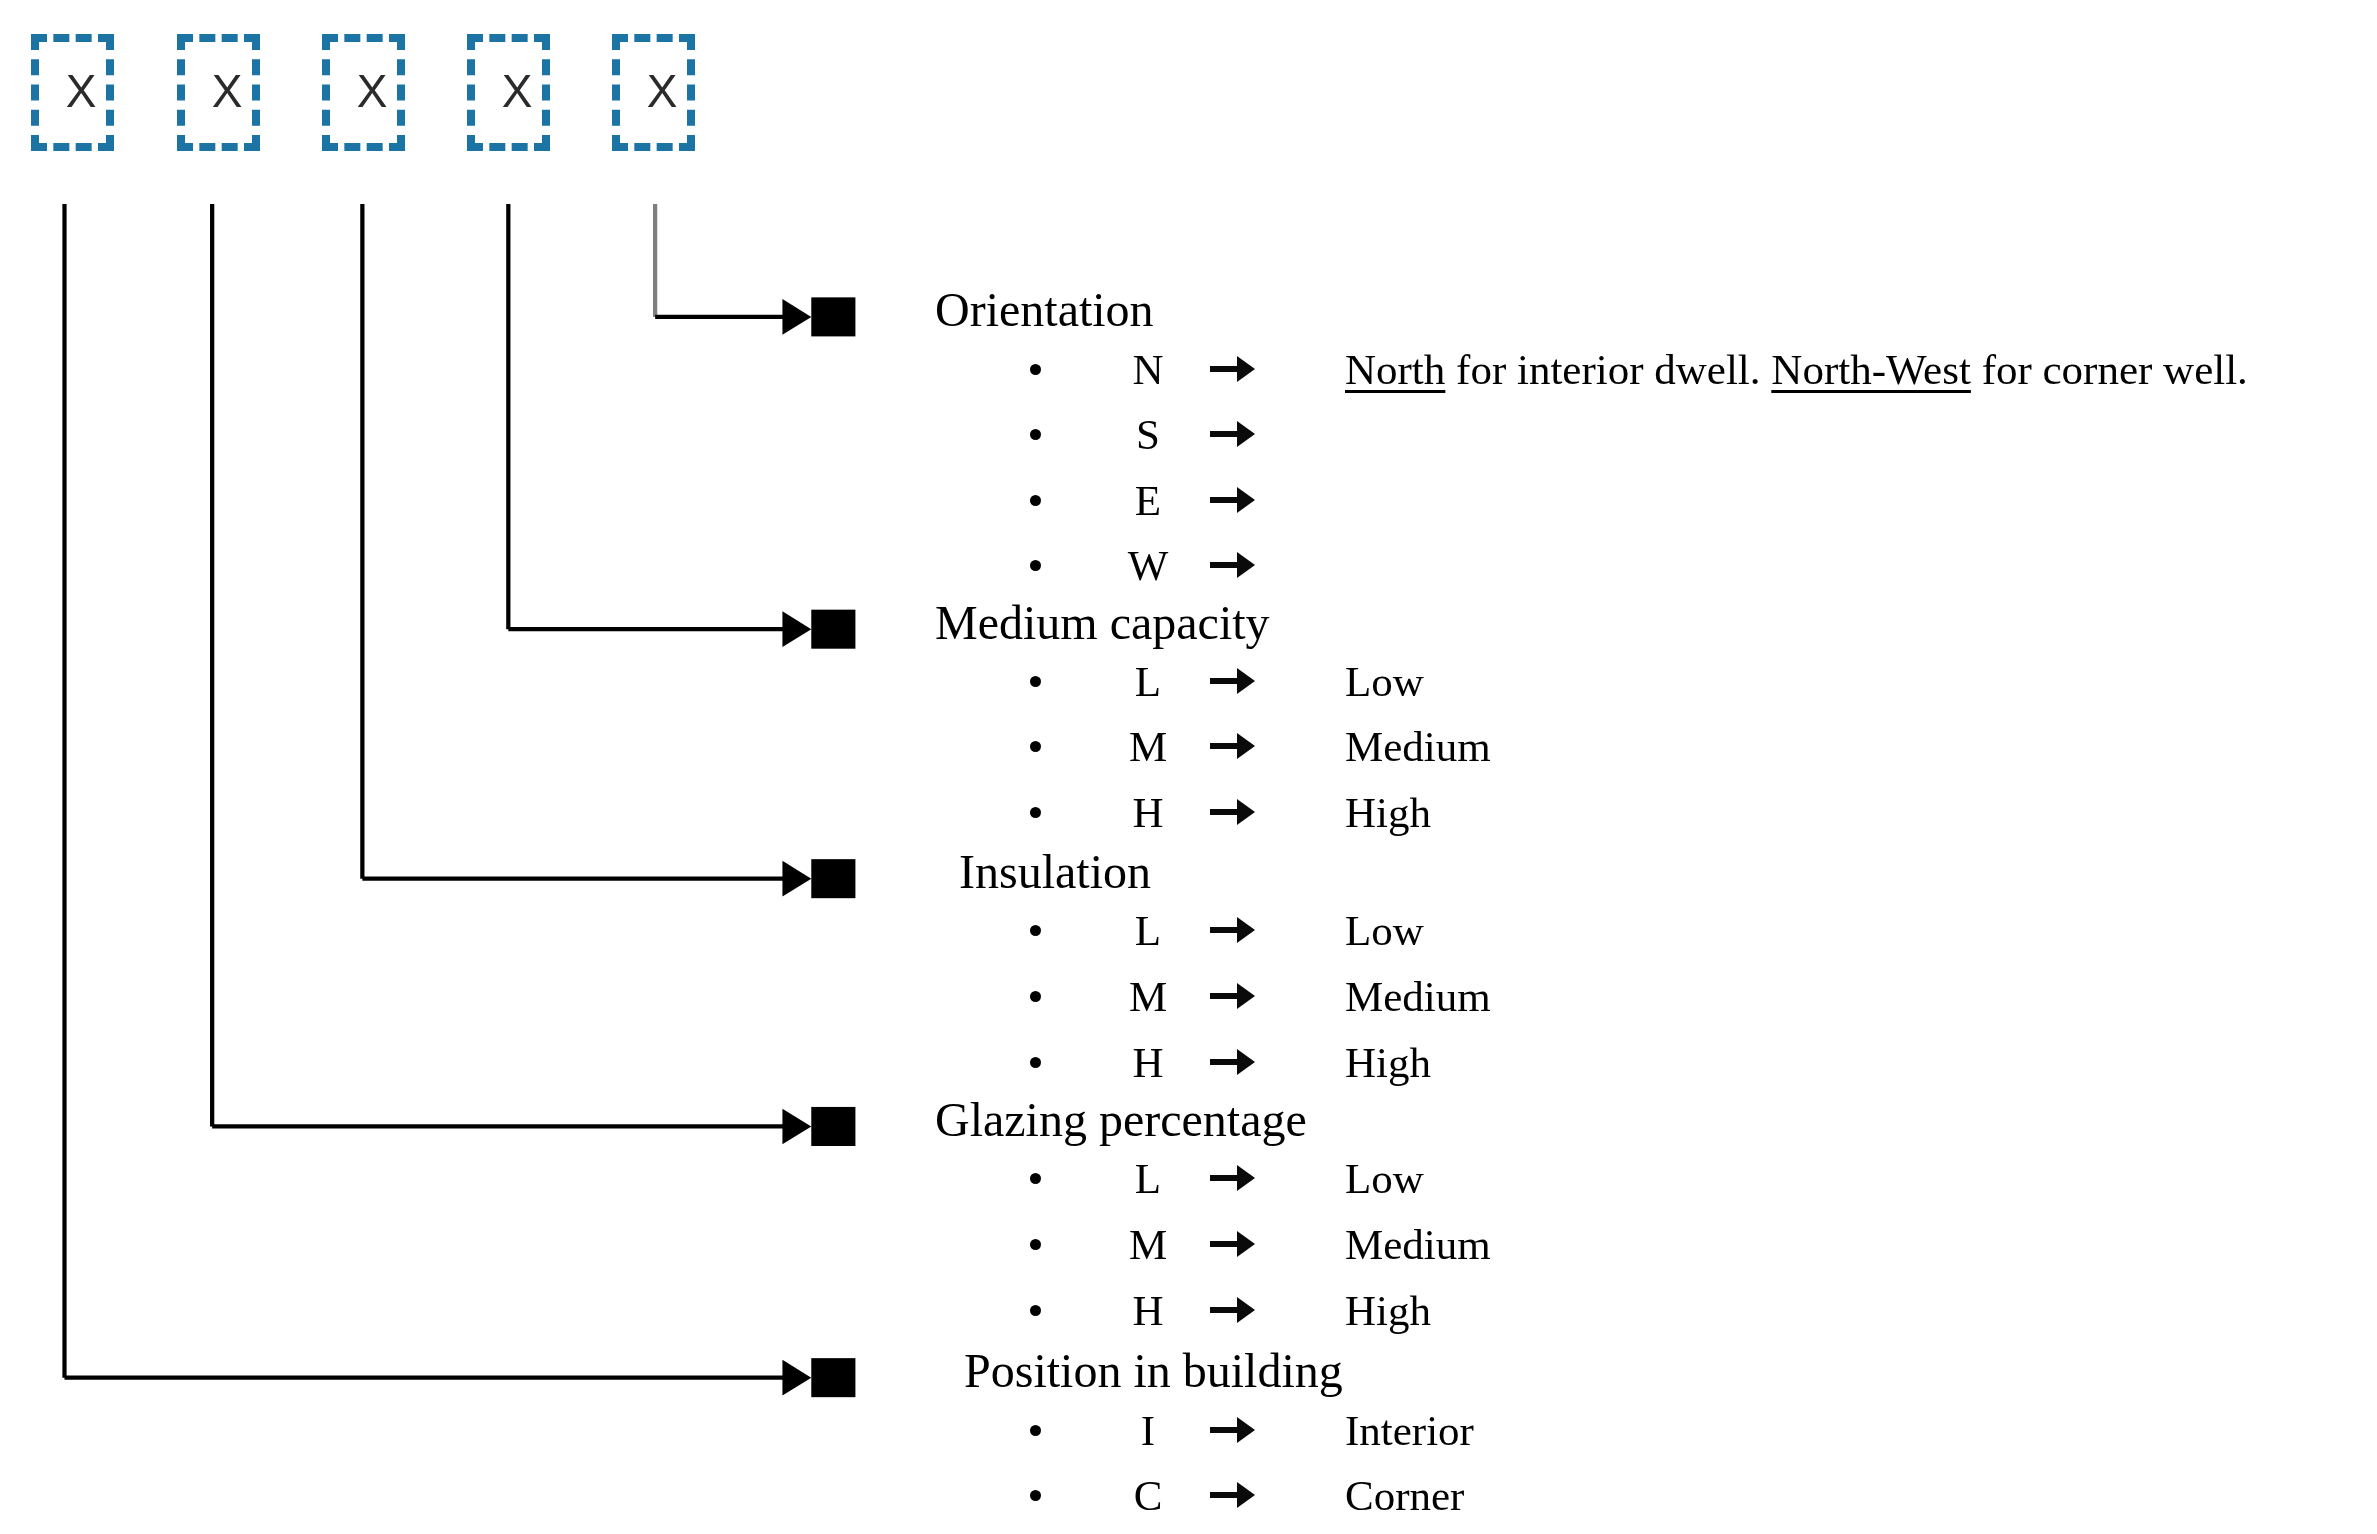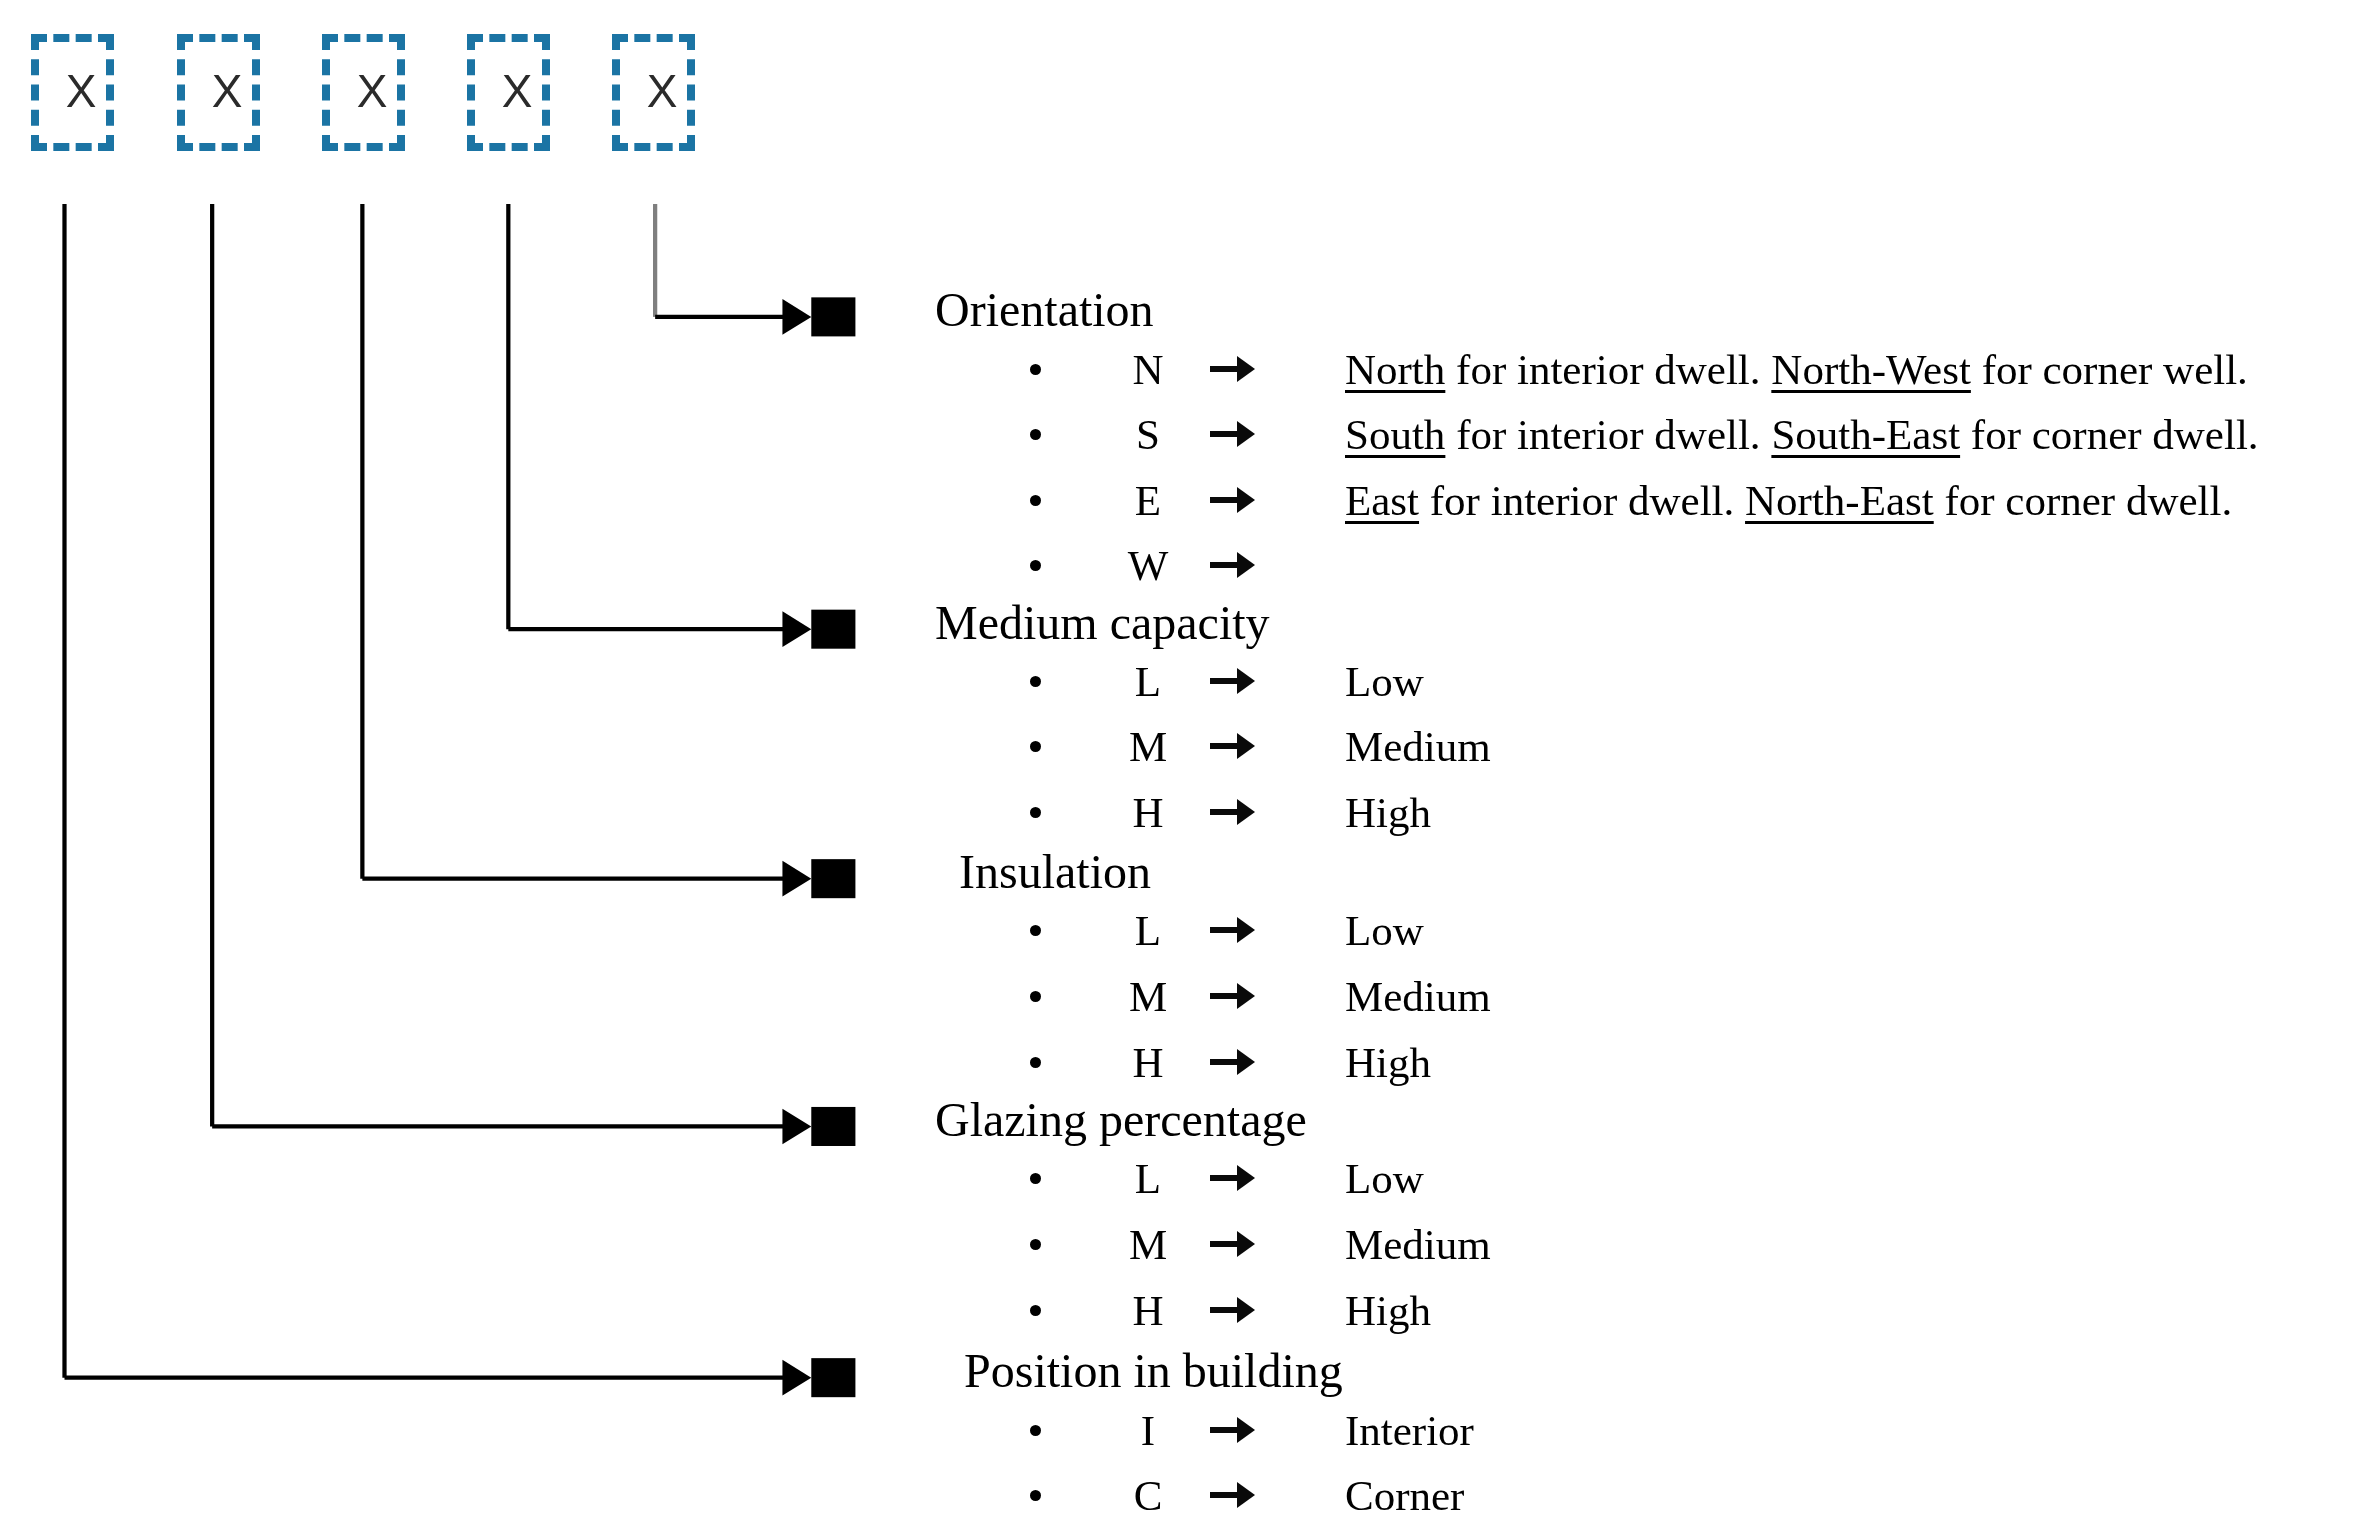--- a/index.html
+++ b/index.html
@@ -114,31 +114,29 @@
       <span class="desc"><span class="u">North</span><span> for interior dwell. </span><span class="u">North-West</span><span> for corner well.</span></span>
     </div>
 
     <div class="row" style="top: 399px;">
       <span class="bullet"></span>
       <span class="code">S</span>
       <span class="arrow">
         <span class="arrow-bar"></span>
         <span class="arrow-head"></span>
       </span>
-      <span class="desc"><span class="u">South</span><span> for interior dwell. </span><span class="u">South-East</span><span> for corner dwell.</span></span>
     </div>
 
     <div class="row" style="top: 465px;">
       <span class="bullet"></span>
       <span class="code">E</span>
       <span class="arrow">
         <span class="arrow-bar"></span>
         <span class="arrow-head"></span>
       </span>
-      <span class="desc"><span class="u">East</span><span> for interior dwell. </span><span class="u">North-East</span><span> for corner dwell.</span></span>
     </div>
 
     <div class="row" style="top: 530px;">
       <span class="bullet"></span>
       <span class="code">W</span>
       <span class="arrow">
         <span class="arrow-bar"></span>
         <span class="arrow-head"></span>
       </span>
     </div>

